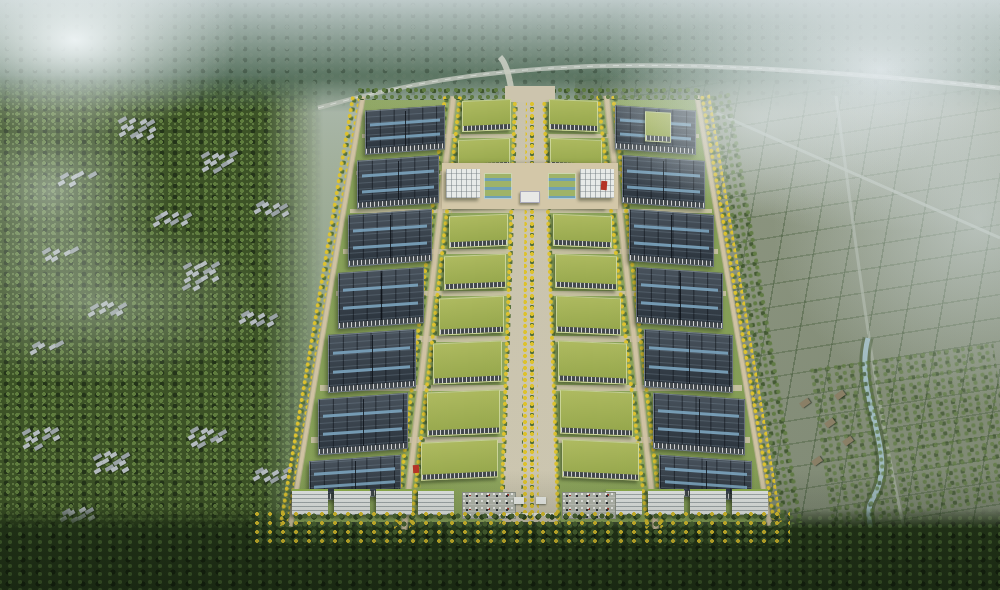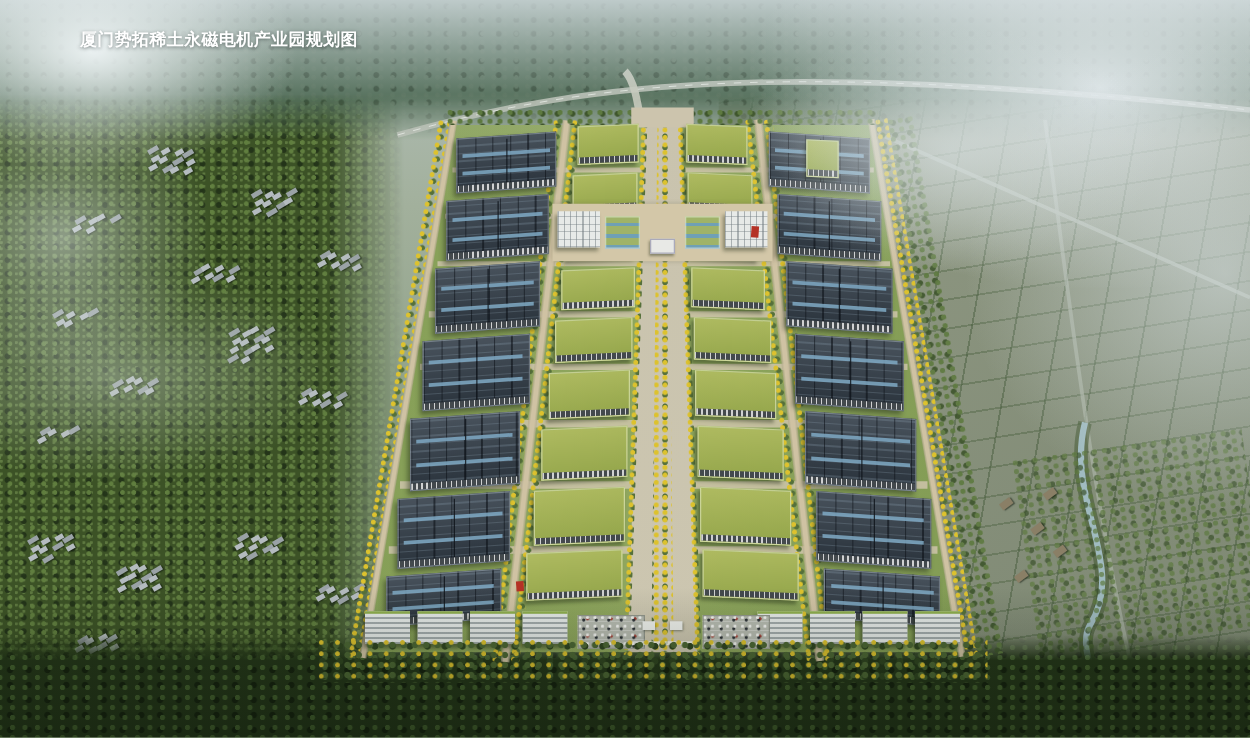--- a/index.html
+++ b/index.html
@@ -451,15 +451,14 @@
   <div class="b fog" style="left:0;top:0;width:1000px;height:80px;z-index:20;background:linear-gradient(180deg, rgba(208,218,221,.85), rgba(208,218,221,0));"></div>
   <div class="b fog" style="left:-90px;top:-60px;width:330px;height:200px;z-index:20;background:radial-gradient(ellipse at center, rgba(238,244,245,.97), rgba(238,244,245,0) 70%);"></div>
   <div class="b fog" style="left:600px;top:-90px;width:560px;height:320px;z-index:20;background:radial-gradient(ellipse at center, rgba(226,233,236,.95), rgba(226,233,236,0) 72%);"></div>
   <div class="b fog" style="left:770px;top:30px;width:420px;height:380px;z-index:20;background:radial-gradient(ellipse at center, rgba(216,225,228,.62), rgba(216,225,228,0) 70%);"></div>
   <div class="b fog" style="left:590px;top:20px;width:340px;height:200px;z-index:20;background:radial-gradient(ellipse at center, rgba(219,228,230,.55), rgba(219,228,230,0) 70%);"></div>
   <div class="b fog" style="left:-90px;top:215px;width:360px;height:170px;z-index:20;background:radial-gradient(ellipse at center, rgba(206,216,209,.42), rgba(206,216,209,0) 70%);"></div>
   <div class="b fog" style="left:-70px;top:80px;width:240px;height:220px;z-index:20;background:radial-gradient(ellipse at center, rgba(222,230,230,.5), rgba(222,230,230,0) 70%);"></div>
   <div class="b fog" style="left:0;top:470px;width:1000px;height:120px;z-index:21;background:linear-gradient(0deg, rgba(10,18,8,.38), rgba(10,18,8,0));"></div>
 
   <div class="b title-block">
-    <div class="title-line1">厦门势拓稀土永磁电机产业园规划图</div>
   </div>
 </div>
 
 </body></html>

